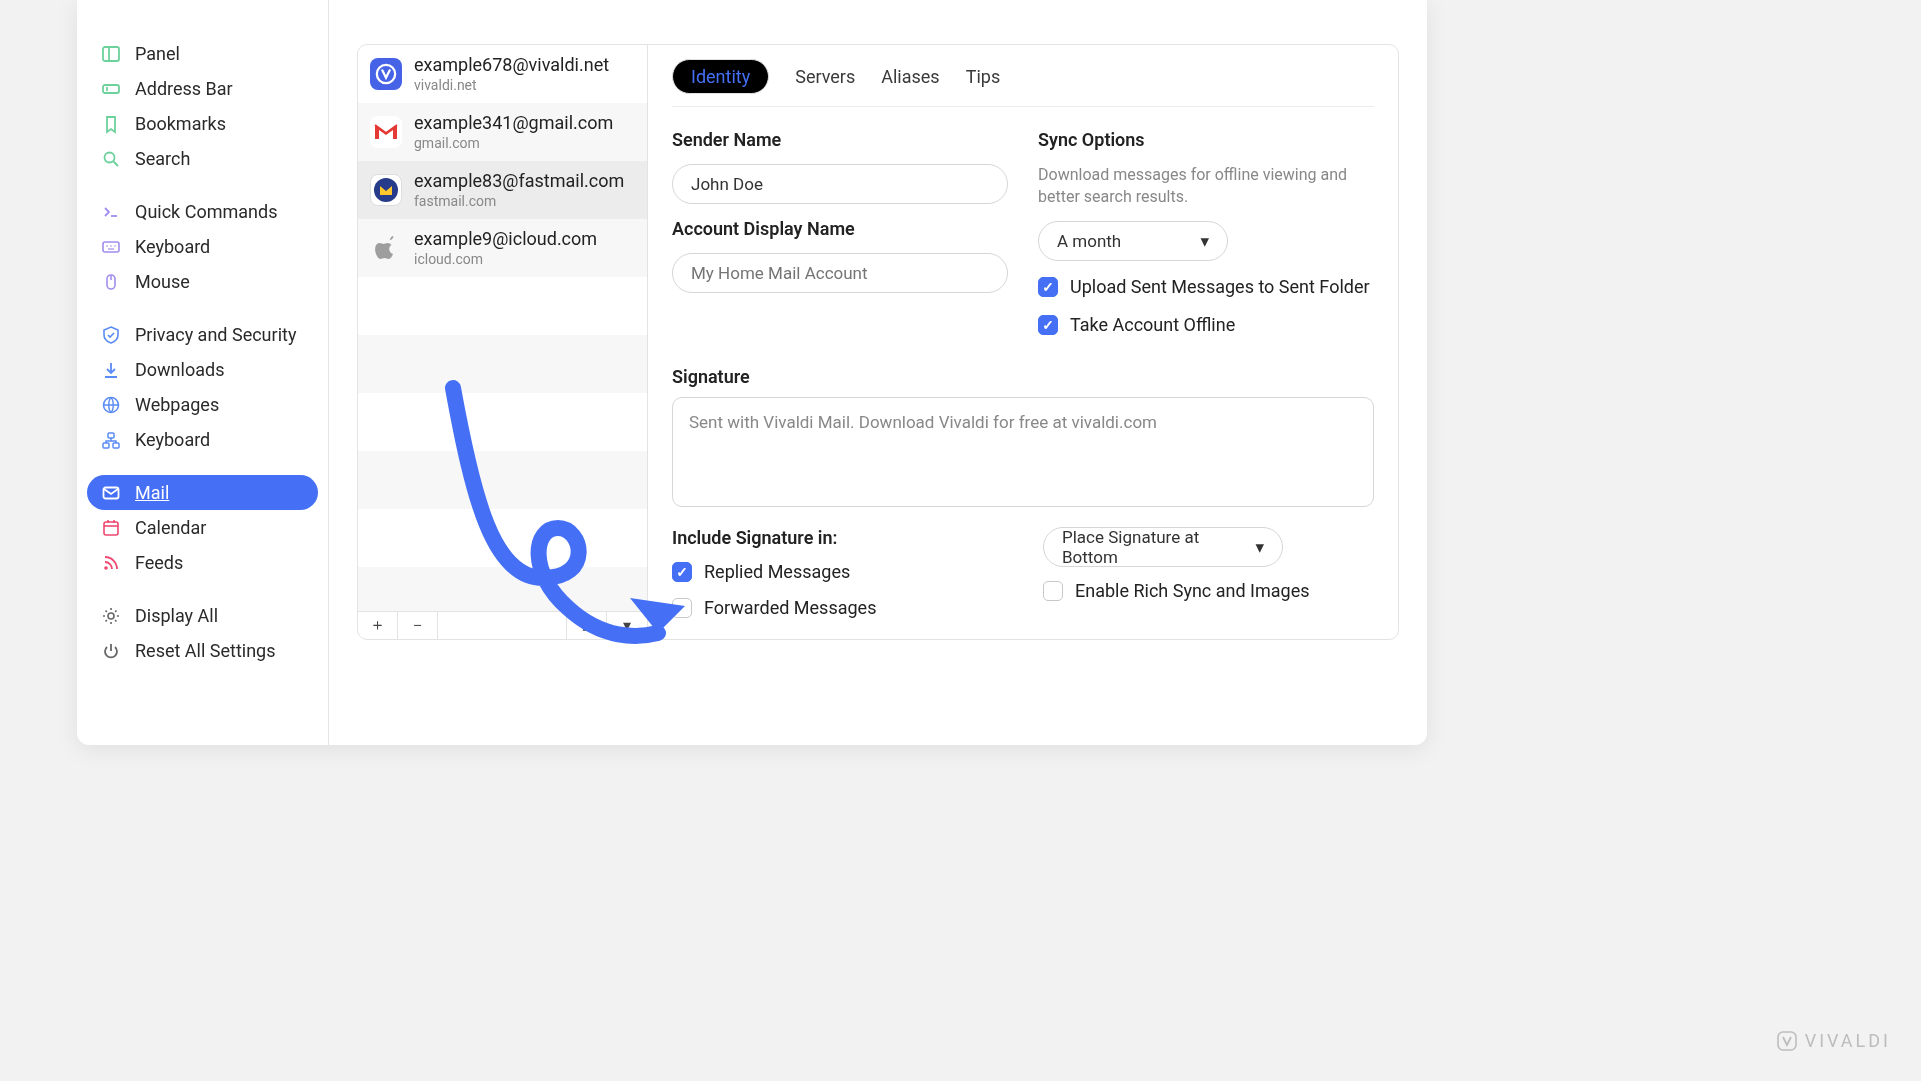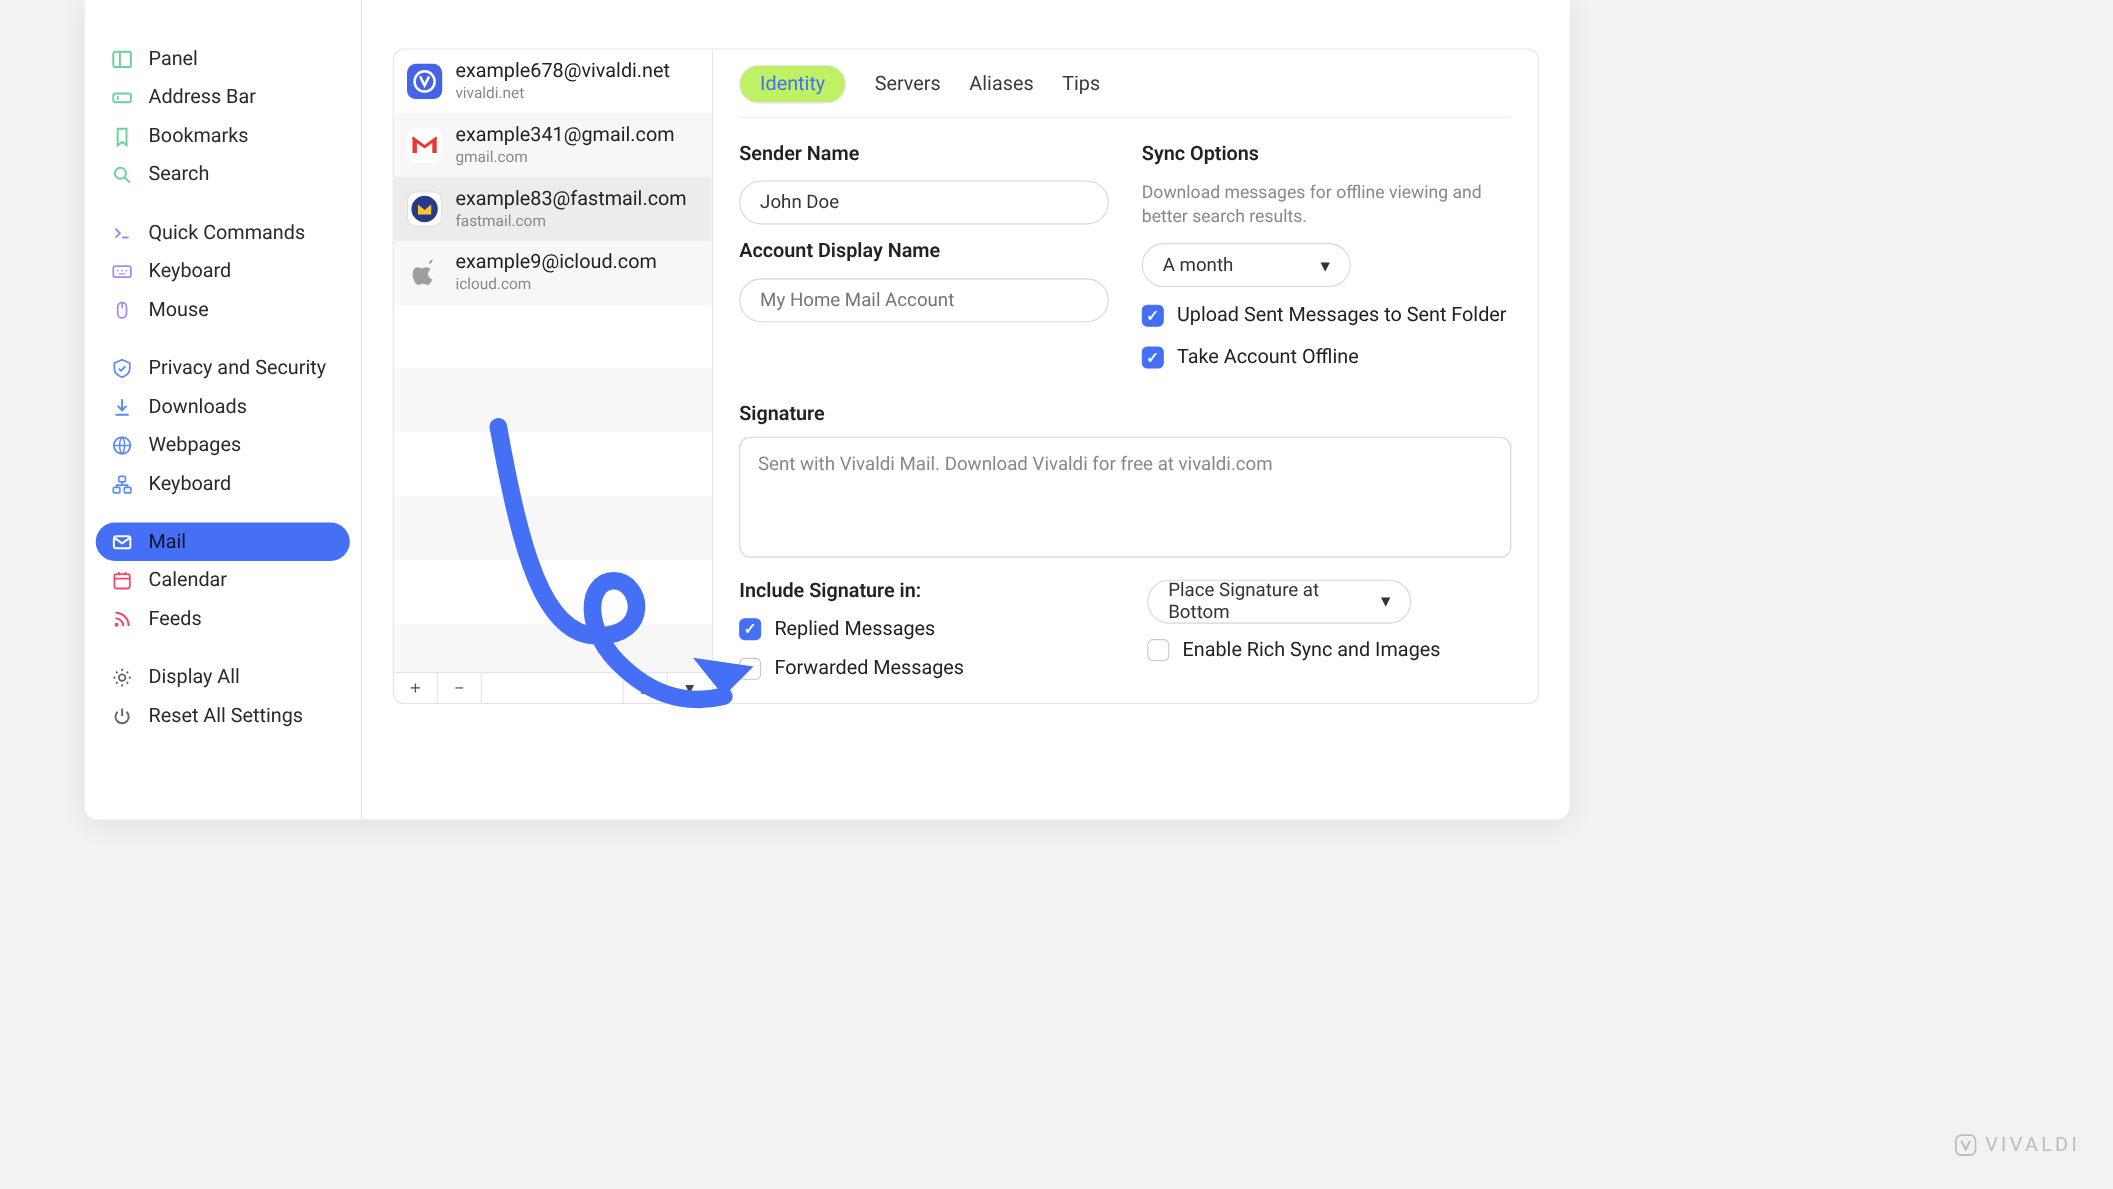--- a/index.html
+++ b/index.html
@@ -1,41 +1,41 @@
 <!DOCTYPE html>
 <html><head>
 <meta charset="utf-8">
 <style>
 * { margin:0; padding:0; box-sizing:border-box; font-family:-apple-system,BlinkMacSystemFont,"Segoe UI",Roboto,sans-serif; }
 body { background:#f2f2f2; width:1921px; height:1081px; overflow:hidden; position:relative; }
 .window { position:absolute; left:77px; top:0; width:1350px; height:745px; background:#fff; border-radius:0 0 12px 12px; box-shadow:0 4px 24px rgba(0,0,0,0.08); display:flex; }
 .sidebar { width:252px; padding:36px 10px 10px 10px; border-right:1px solid #e5e5e5; overflow:auto; }
 .sb-item { display:flex; align-items:center; gap:14px; padding:7px 14px; border-radius:18px; font-size:18px; color:#2a2a2a; cursor:pointer; }
-.sb-item.active { background:#4570f5; color:#0f172a; }
+.sb-item.active { background:#4570f5; color:#ffffff;text-decoration:underline; }
 .sb-item .ico { width:20px; height:20px; display:flex; align-items:center; justify-content:center; flex-shrink:0; }
 .sb-gap { height:18px; }
 .content { flex:1; padding:44px 28px 20px 28px; }
 .page-title { font-size:18px; font-weight:700; letter-spacing:1.5px; color:#2a2a2a; margin-bottom:26px; }
 .panel { border:1px solid #e3e3e3; border-radius:10px; display:flex; height:596px; background:#fff; }
 .acct-list { width:290px; border-right:1px solid #e3e3e3; display:flex; flex-direction:column; position:relative; }
 .acct-rows { flex:1; overflow:hidden; background:repeating-linear-gradient(#fff 0 58px,#f7f7f7 58px 116px); border-radius:10px 0 0 0; }
 .acct-row { display:flex; align-items:center; gap:12px; padding:8px 12px; height:58px; cursor:pointer; }
 .acct-row.sel { background:#ececec; }
 .acct-icon { width:32px; height:32px; border-radius:8px; display:flex; align-items:center; justify-content:center; flex-shrink:0; }
 .acct-txt { display:flex; flex-direction:column; line-height:1.25; }
 .acct-email { font-size:18px; color:#222; }
 .acct-dom { font-size:14px; color:#888; }
 .acct-toolbar { display:flex; border-top:1px solid #e3e3e3; height:28px; }
 .tbtn { width:40px; display:flex; align-items:center; justify-content:center; border-right:1px solid #e3e3e3; font-size:16px; color:#444; cursor:pointer; }
 .tbtn.spacer { flex:1; cursor:default; }
 .tbtn:last-child { border-right:none; }
 .detail { flex:1; padding:14px 24px 20px 24px; display:flex; flex-direction:column; }
 .tabs { display:flex; gap:26px; align-items:center; padding:0 0 12px 0; border-bottom:1px solid #ececec; font-size:18px; color:#3a3a3a; }
 .tab { cursor:pointer; padding:6px 0; }
-.tab.active { color:#4570f5; background:#bef264; border:1px solid #e3e3e3; border-radius:18px; padding:6px 18px; }
+.tab.active { color:#4570f5; background:#000000; border:1px solid #e3e3e3; border-radius:18px; padding:6px 18px; }
 .form-grid { display:flex; gap:30px; margin-top:22px; }
 .col { flex:1; display:flex; flex-direction:column; gap:14px; }
 .label { font-size:18px; font-weight:600; color:#222; }
 .desc { font-size:16px; color:#888; line-height:1.35; }
 .input { height:40px; border:1px solid #d6d6d6; border-radius:20px; padding:0 18px; font-size:17px; color:#333; }
 .input.placeholder { color:#999; }
 .select { height:40px; border:1px solid #d6d6d6; border-radius:20px; padding:0 18px; font-size:17px; color:#333; display:flex; align-items:center; justify-content:space-between; width:190px; cursor:pointer; }
 .select.small { width:240px; }
 .chk-row { display:flex; align-items:flex-start; gap:12px; }
 .chk { width:20px; height:20px; border-radius:5px; border:1.5px solid #c8c8c8; display:flex; align-items:center; justify-content:center; flex-shrink:0; margin-top:2px; }

